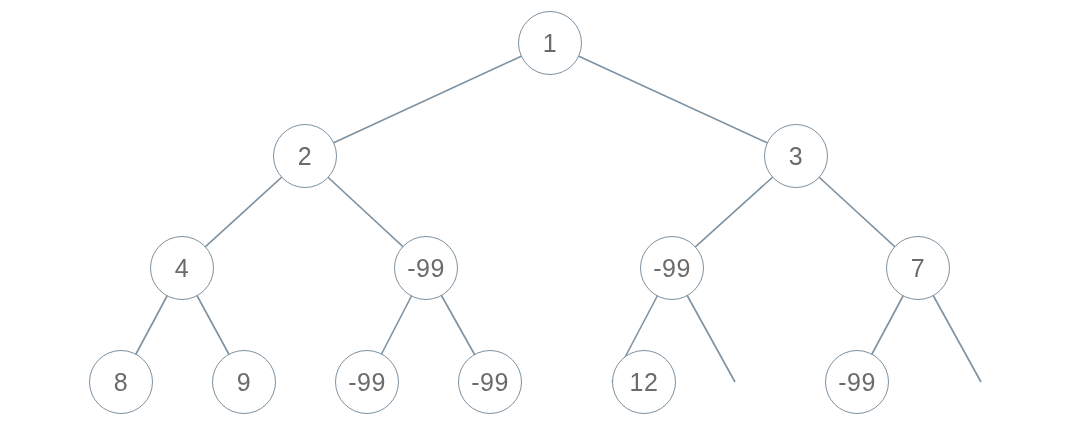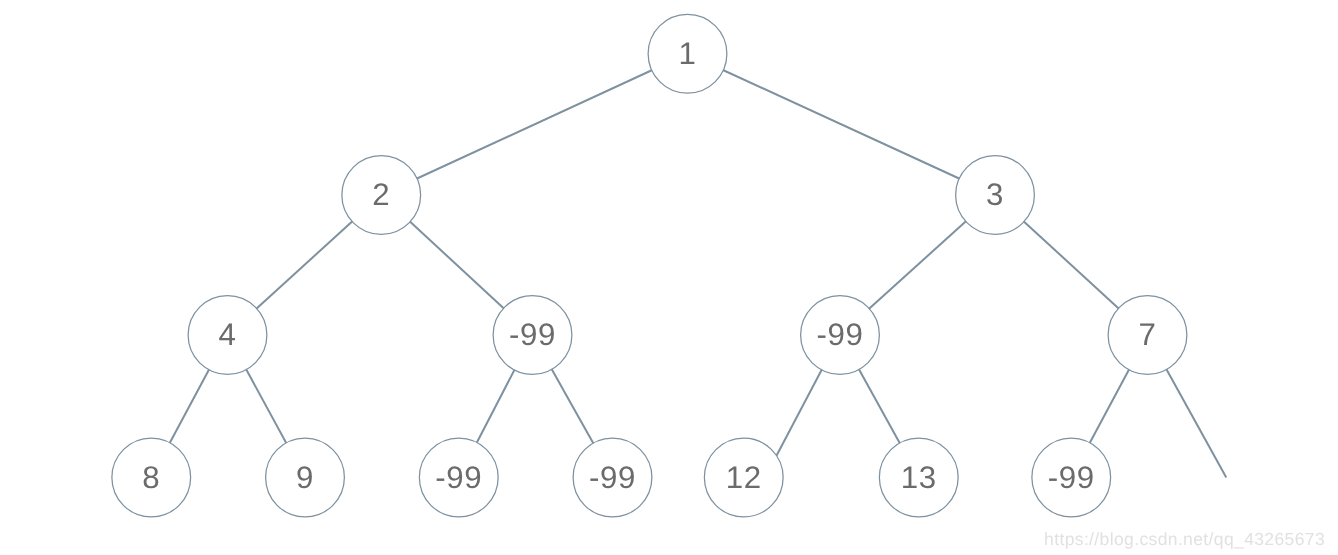--- a/index.html
+++ b/index.html
@@ -81,19 +81,17 @@
 
   <div class="node" style="left:182px; top:268px">4</div>
   <div class="node" style="left:426px; top:268px">-99</div>
   <div class="node" style="left:672px; top:268px">-99</div>
   <div class="node" style="left:918px; top:268px">7</div>
 
   <div class="node" style="left:121px; top:382px">8</div>
   <div class="node" style="left:244px; top:382px">9</div>
   <div class="node" style="left:367px; top:382px">-99</div>
   <div class="node" style="left:490px; top:382px">-99</div>
-  <div class="node" style="left:595px; top:382px">12</div>
-  <div class="node" style="left:735px; top:382px">13</div>
+  <div class="node" style="left:644px; top:382px">12</div>
   <div class="node" style="left:857px; top:382px">-99</div>
 
-  <div class="watermark">https://blog.csdn.net/qq_43265673</div>
 
 </div>
 
 </body></html>

